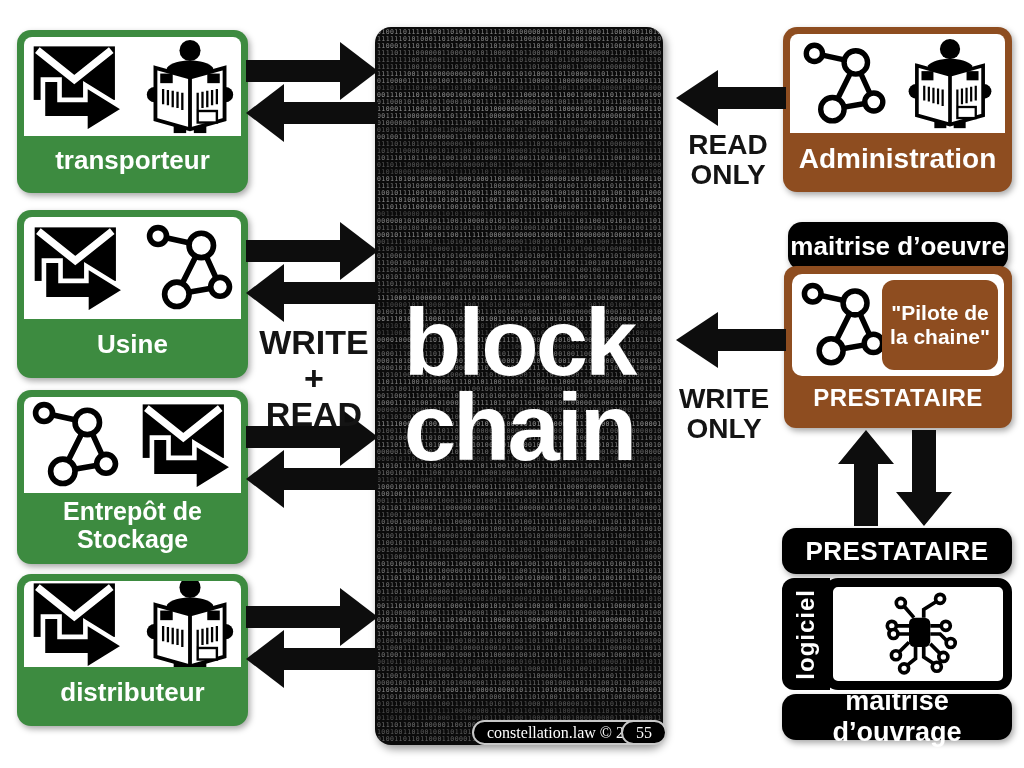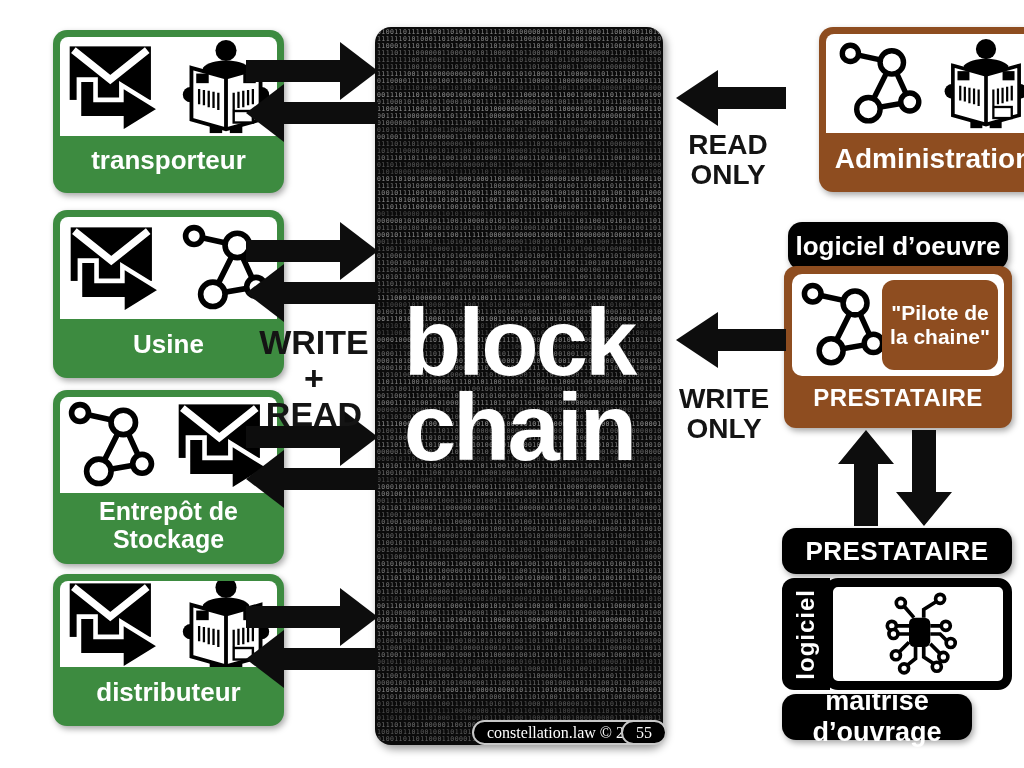--- a/index.html
+++ b/index.html
@@ -14,21 +14,21 @@
   .binary{position:absolute;inset:2px;margin:0;color:#969696;
           font-family:"DejaVu Sans Mono",monospace;font-size:6.5px;line-height:7px;
           letter-spacing:.4px;white-space:pre;overflow:hidden;}
   .bc-title{position:absolute;inset:0;display:flex;flex-direction:column;
             align-items:center;justify-content:center;color:#fff;font-weight:bold;
             font-size:94px;line-height:.9;letter-spacing:-3px;}
   .bc-title span{display:block;}
 
   
   .actor{position:absolute;border-radius:14px;padding:7px;box-sizing:border-box;
-         display:flex;flex-direction:column;box-shadow:2px 3px 6px rgba(0,0,0,.35);margin-left:36px;}
+         display:flex;flex-direction:column;box-shadow:2px 3px 6px rgba(0,0,0,.35);}
   .green{background:var(--green);} .brown{background:var(--brown);}
   .icon-area{background:#fff;border-radius:8px 8px 0 0;flex:1;display:flex;
              align-items:center;justify-content:center;gap:14px;overflow:hidden;}
   .band{display:flex;align-items:center;justify-content:center;color:#fff;
         font-weight:bold;text-align:center;line-height:1.12;}
 
   
   .blackbar{position:absolute;background:#000;border-radius:14px;color:#fff;
             font-weight:bold;display:flex;align-items:center;justify-content:center;
             box-shadow:2px 3px 6px rgba(0,0,0,.35);text-align:center;}
@@ -313,21 +313,21 @@
     </div>
     <div class="band" style="height:52px;font-size:28px">Administration</div>
   </div>
 
   <svg class="arrow-svg" style="left:676px;top:70px" width="110" height="56" viewBox="0 0 110 56">
     <polygon points="42,0 0,28 42,56"></polygon>
       <rect x="40" y="17" width="70" height="22"></rect>
   </svg>
   <div class="access" style="left:678px;top:130px;width:100px;font-size:28px">READ ONLY</div>
 
-  <div class="blackbar" style="left:788px;top:222px;width:220px;height:48px;font-size:26px">logiciel d’oeuvre</div>
+  <div class="blackbar" style="left:788px;top:222px;width:220px;height:48px;font-size:26px">maitrise d’oeuvre</div>
   <div class="brown-main">
     <div class="inner-white">
       <svg class="ic" width="92" height="92" style="margin-left:6px">
           <use href="#sym-network"></use>
         </svg>
       <div class="pilote">"Pilote de la chaine"</div>
     </div>
     <div class="band-p">PRESTATAIRE</div>
   </div>
 
@@ -348,18 +348,18 @@
     <div class="log-panel">
       <svg class="ic" width="90" height="84">
           <use href="#sym-chip"></use>
         </svg>
     </div>
     <div class="log-side">
       <span>logiciel</span>
     </div>
   </div>
 
-  <div class="blackbar" style="left:782px;top:694px;width:190px;height:46px;font-size:27px">maitrise d’ouvrage</div>
+  <div class="blackbar" style="left:782px;top:694px;width:230px;height:46px;font-size:27px">maitrise d’ouvrage</div>
 
   <div class="pill" style="left:472px;top:720px">constellation.law © 2020</div>
   <div class="pill" style="left:621px;top:720px;min-width:40px">55</div>
 
 </div>
 
 </body></html>

